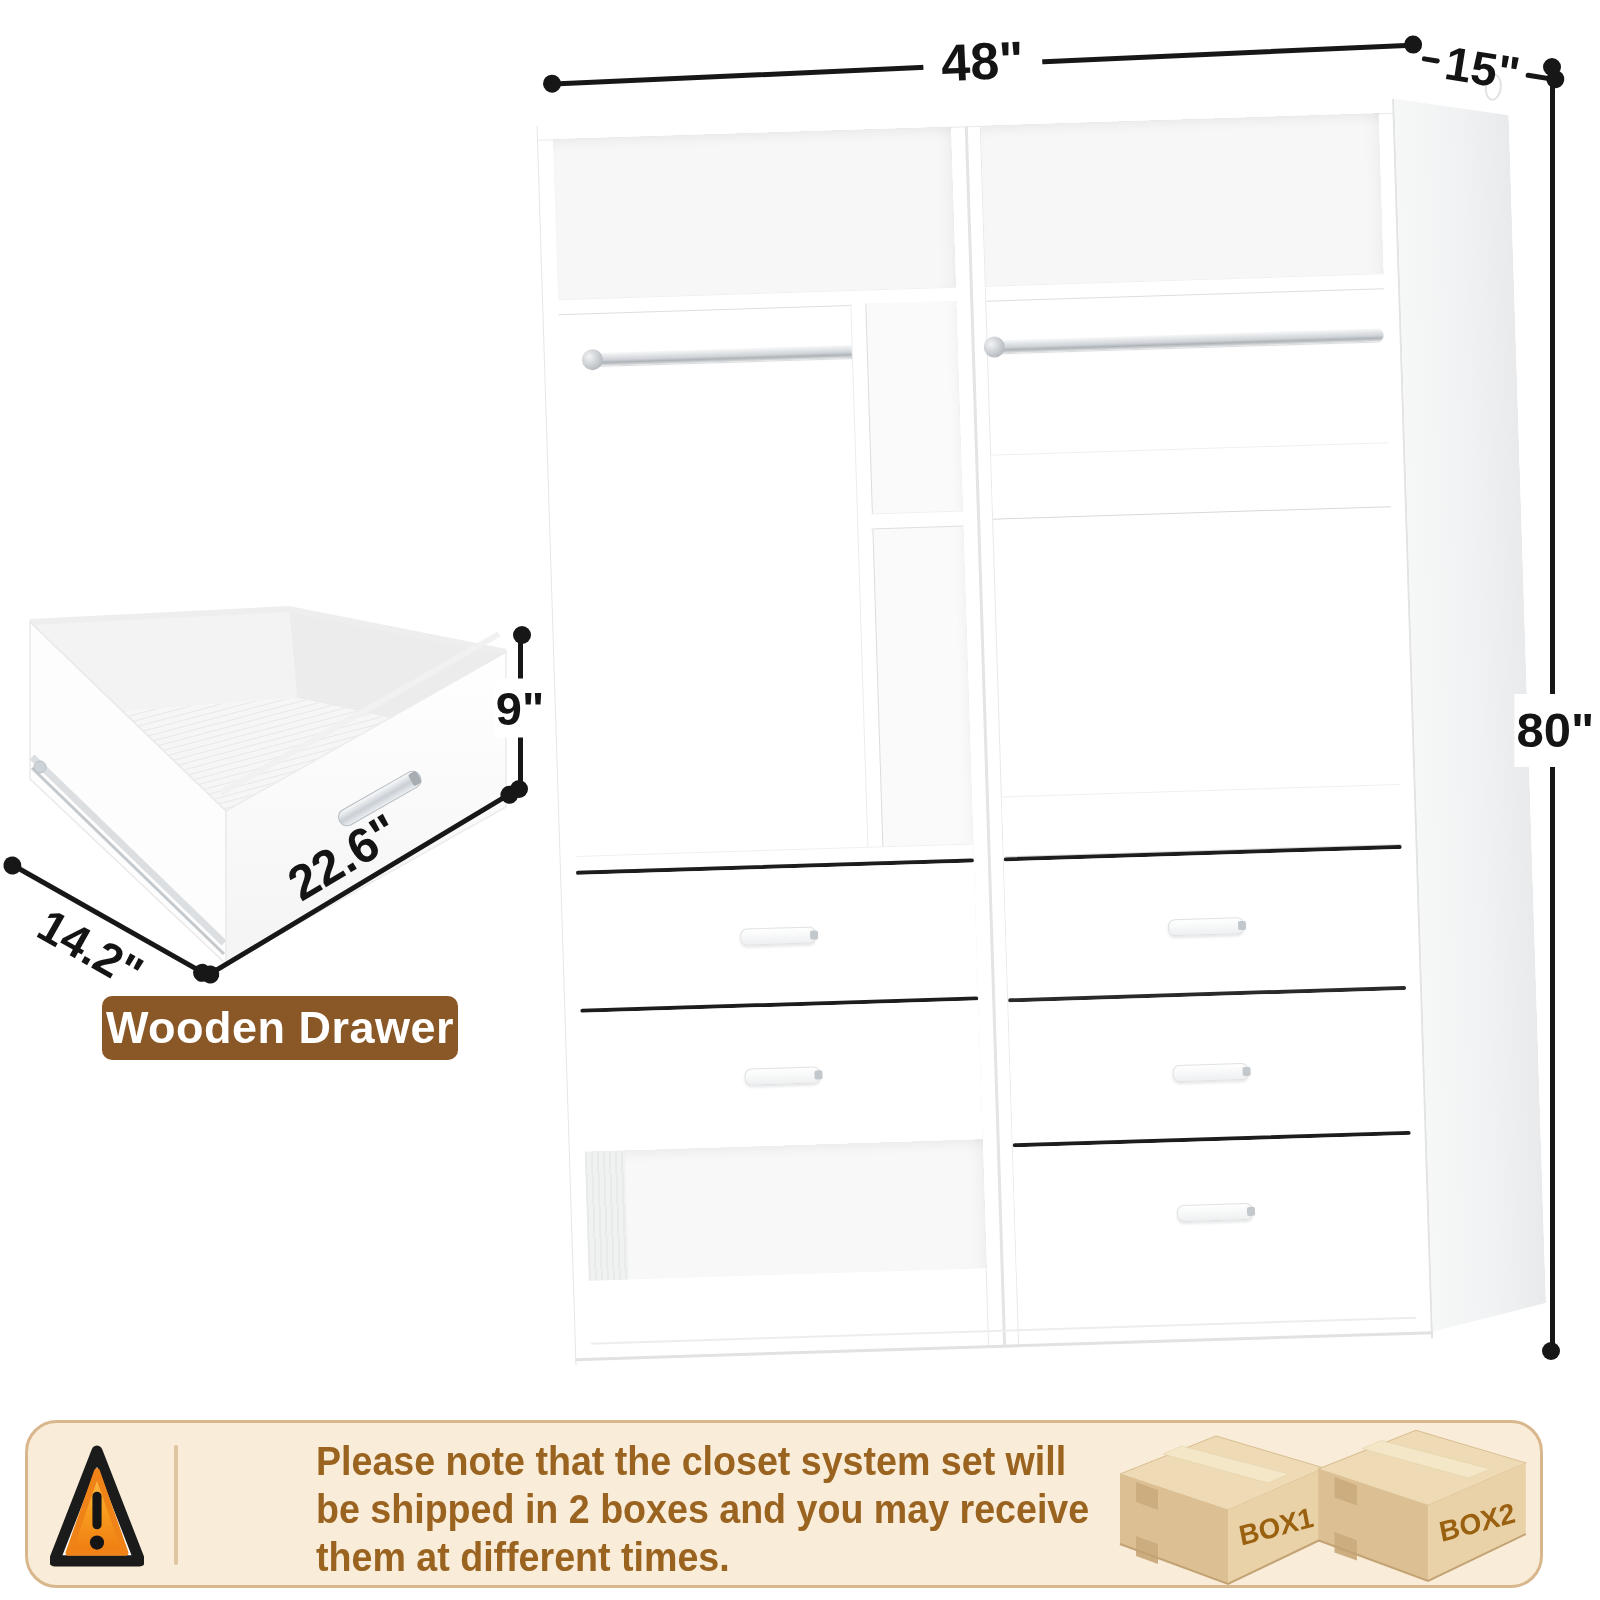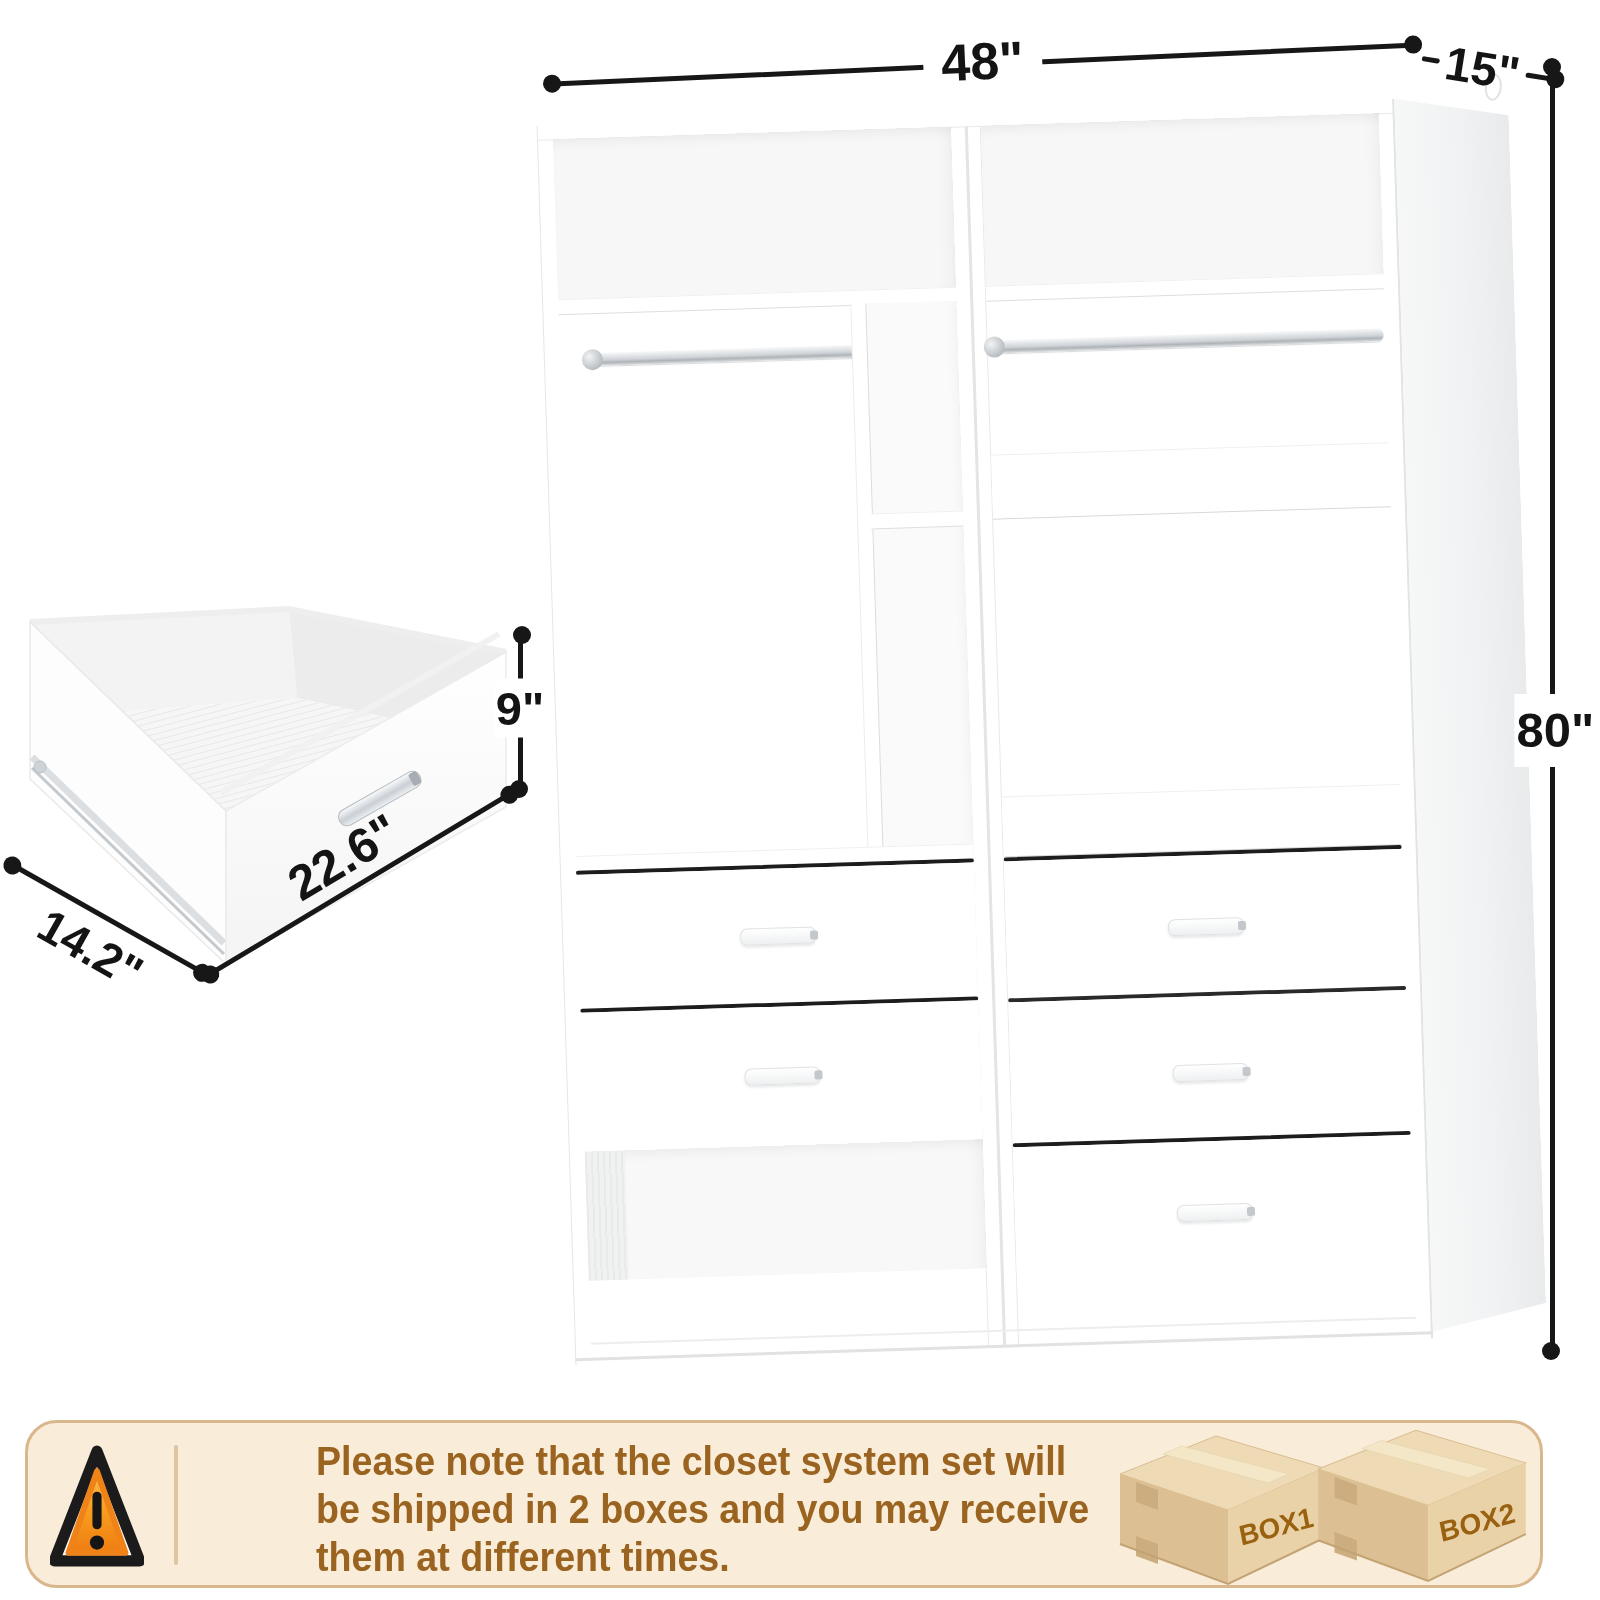--- a/index.html
+++ b/index.html
@@ -221,20 +221,23 @@
     <span class="dot r"></span>
   </div>
 
   <div class="dim dim-142">
     <span class="dot l"></span>
     <span class="line"></span>
     <span class="dim-label">14.2"</span>
     <span class="dot r"></span>
   </div>
 
+  <div class="badge">
+    <span>Wooden Drawer</span>
+  </div>
 
   <div class="banner">
 
     <svg class="abs" style="left:22px;top:18px;" width="94" height="130" viewBox="0 0 92 128">
       <defs>
         <linearGradient id="warnGrad" x1="0" y1="0" x2="0" y2="1">
           <stop offset="0" stop-color="#fdbe4a"></stop>
             <stop offset="0.5" stop-color="#f79c1d"></stop>
             <stop offset="1" stop-color="#ef7d12"></stop>
         </linearGradient>

